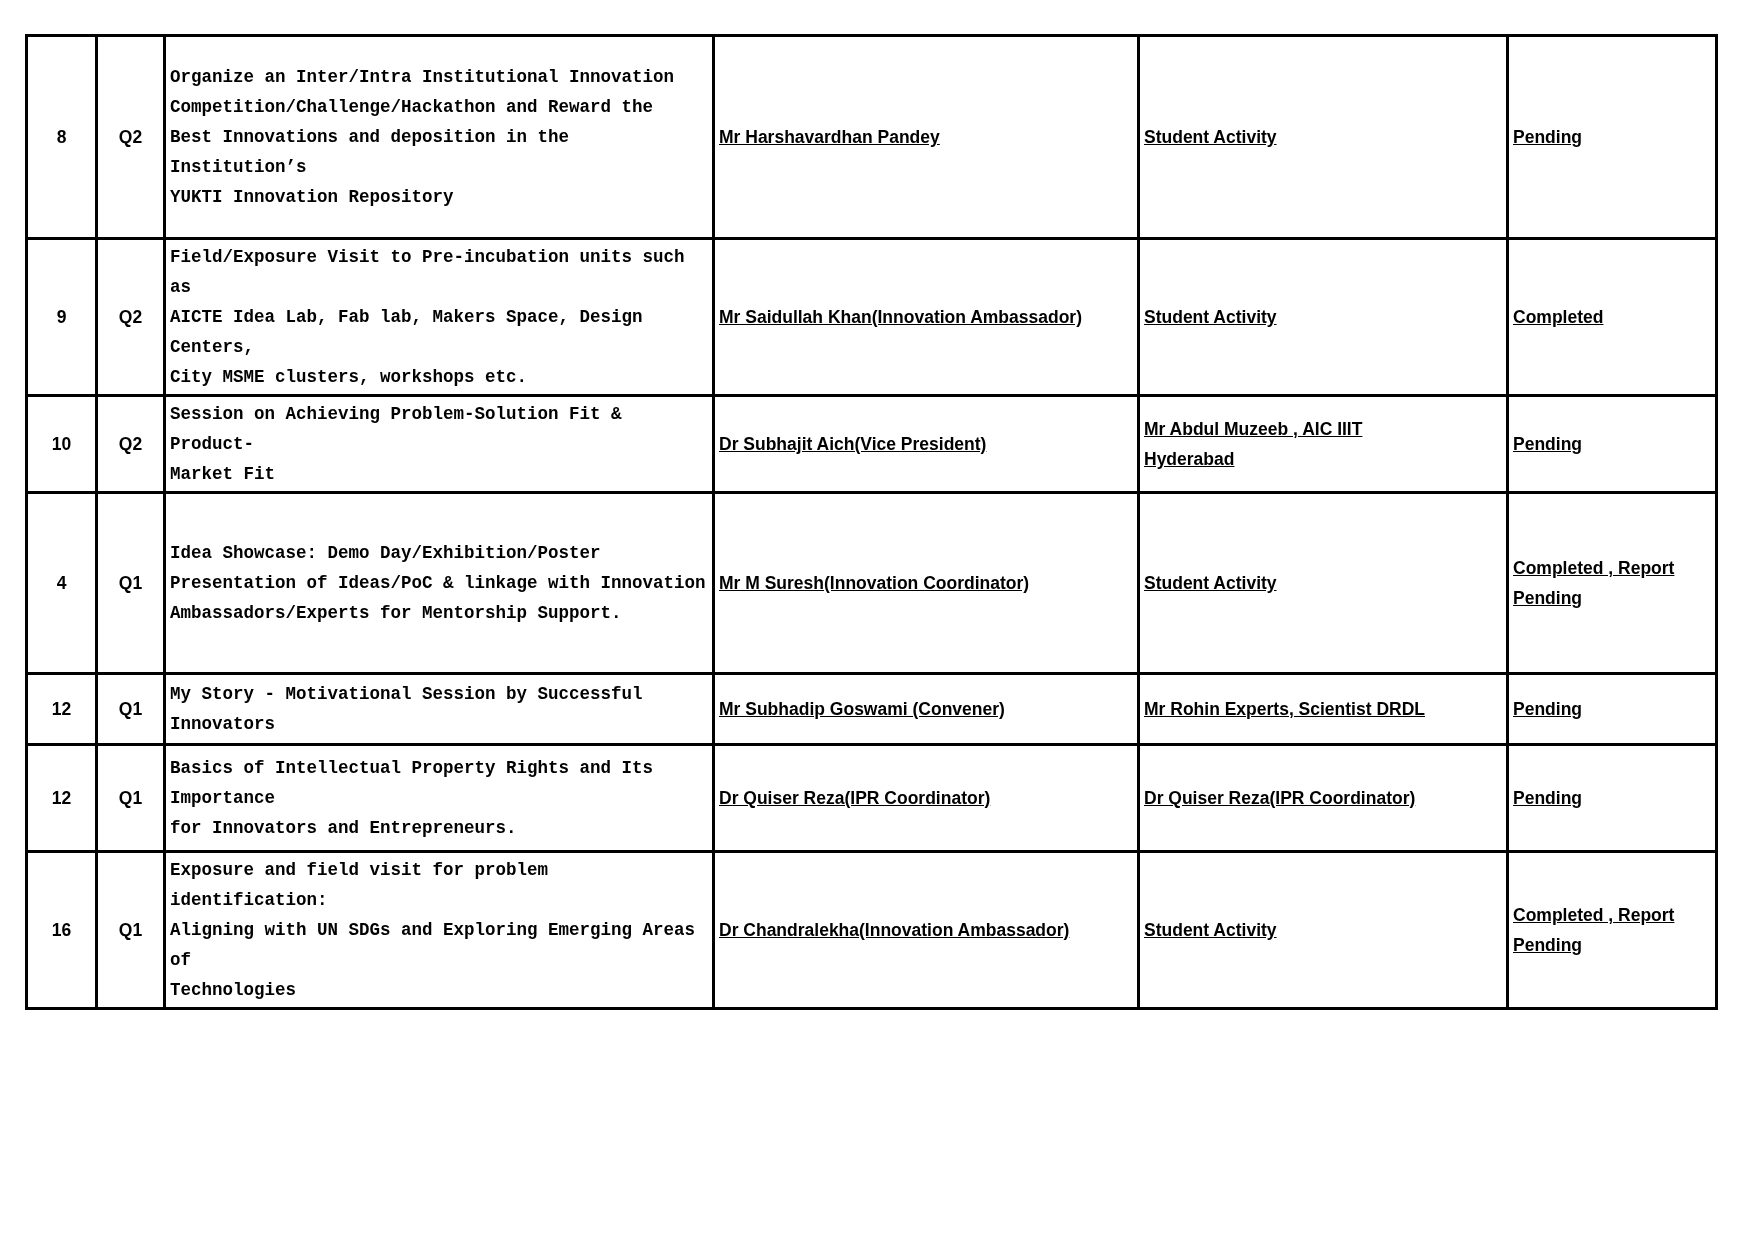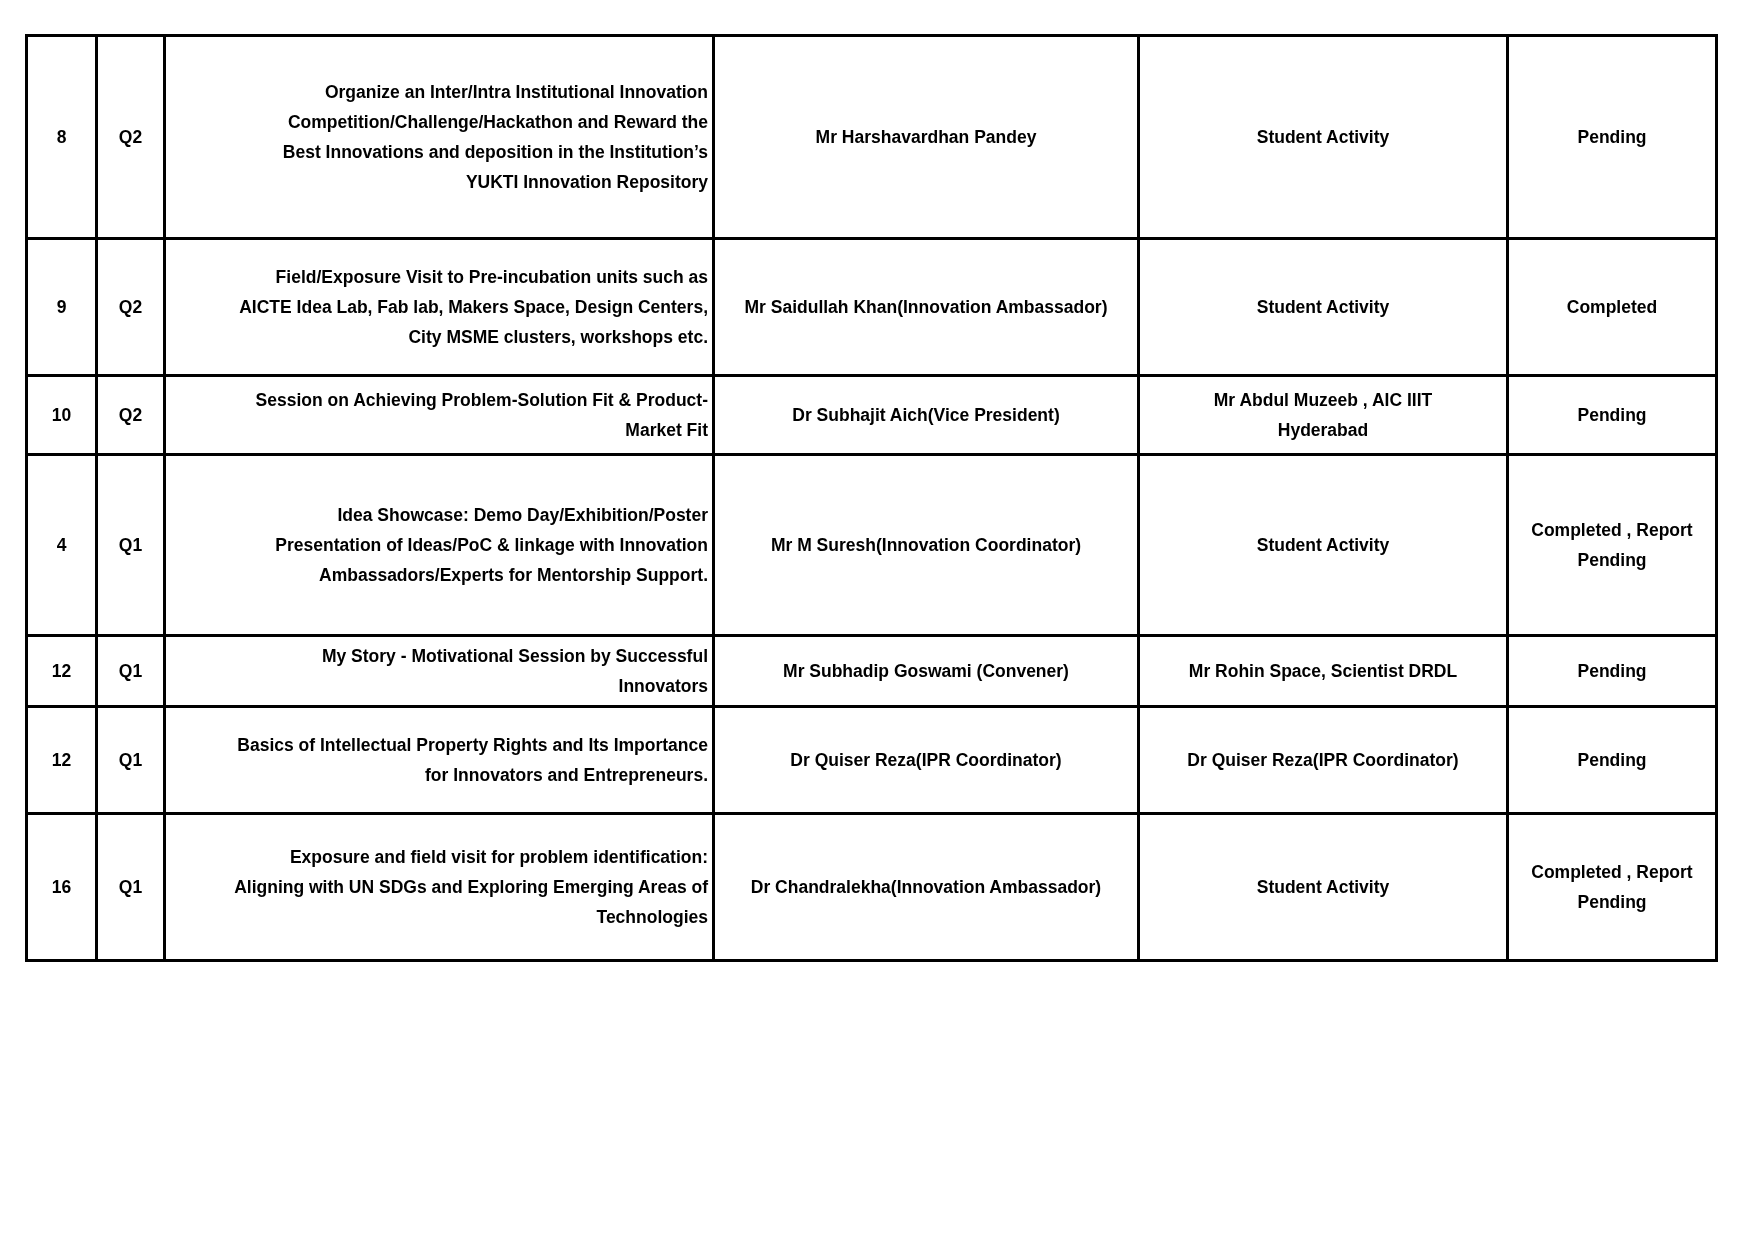--- a/index.html
+++ b/index.html
@@ -32,28 +32,29 @@
   table.activity-table td {
     border: 3px solid #000000;
     vertical-align: middle;
     padding: 2px 4px;
     overflow: hidden;
   }
   td.c-sno, td.c-quarter {
     text-align: center;
   }
   td.c-activity {
-    text-align: right;
+    text-align: left;
     white-space: pre-line;
     padding-left: 6px;
     padding-right: 2px;
+    font-family: Liberation Mono, monospace;
   }
   td.c-person, td.c-type, td.c-status {
-    text-align: center;
     white-space: pre-line;
+    text-decoration: underline;
   }
   td.v-top {
     vertical-align: top;
     padding-top: 4px;
   }
 </style>
 </head>
 <body>
 
 <div class="sheet">
@@ -108,21 +109,21 @@
         <td class="c-type">Student Activity</td>
         <td class="c-status v-top">Completed , Report
 Pending</td>
       </tr>
       <tr style="height:71px">
         <td class="c-sno">12</td>
         <td class="c-quarter">Q1</td>
         <td class="c-activity">My Story - Motivational Session by Successful
 Innovators</td>
         <td class="c-person">Mr Subhadip Goswami (Convener)</td>
-        <td class="c-type">Mr Rohin Space, Scientist DRDL</td>
+        <td class="c-type">Mr Rohin Experts, Scientist DRDL</td>
         <td class="c-status">Pending</td>
       </tr>
       <tr style="height:107px">
         <td class="c-sno">12</td>
         <td class="c-quarter">Q1</td>
         <td class="c-activity">Basics of Intellectual Property Rights and Its Importance
 for Innovators and Entrepreneurs.</td>
         <td class="c-person">Dr Quiser Reza(IPR Coordinator)</td>
         <td class="c-type">Dr Quiser Reza(IPR Coordinator)</td>
         <td class="c-status">Pending</td>

